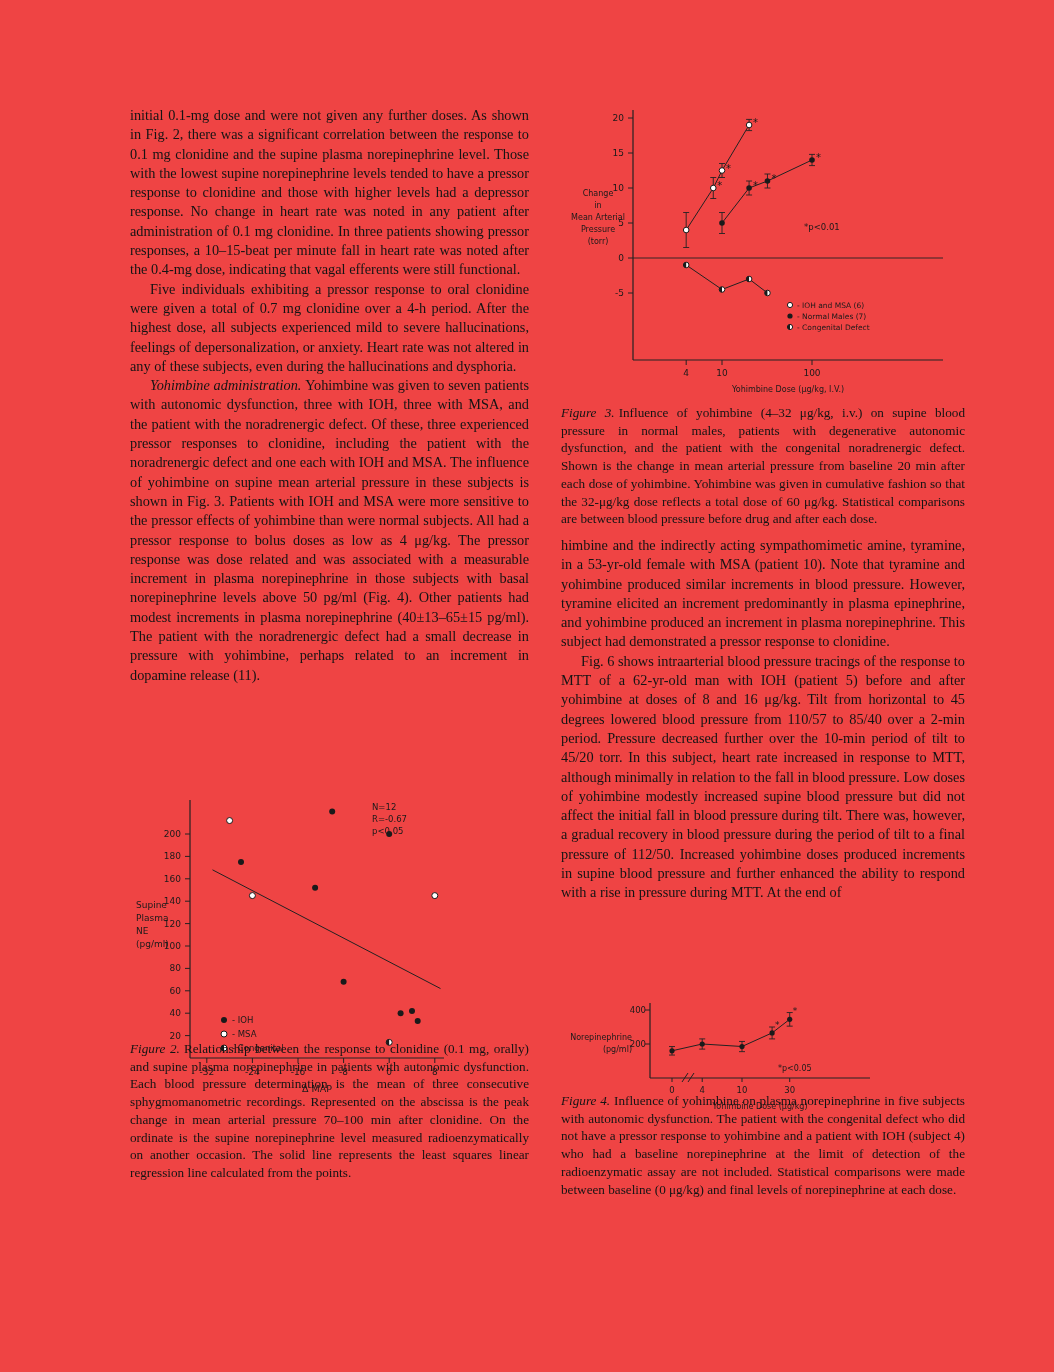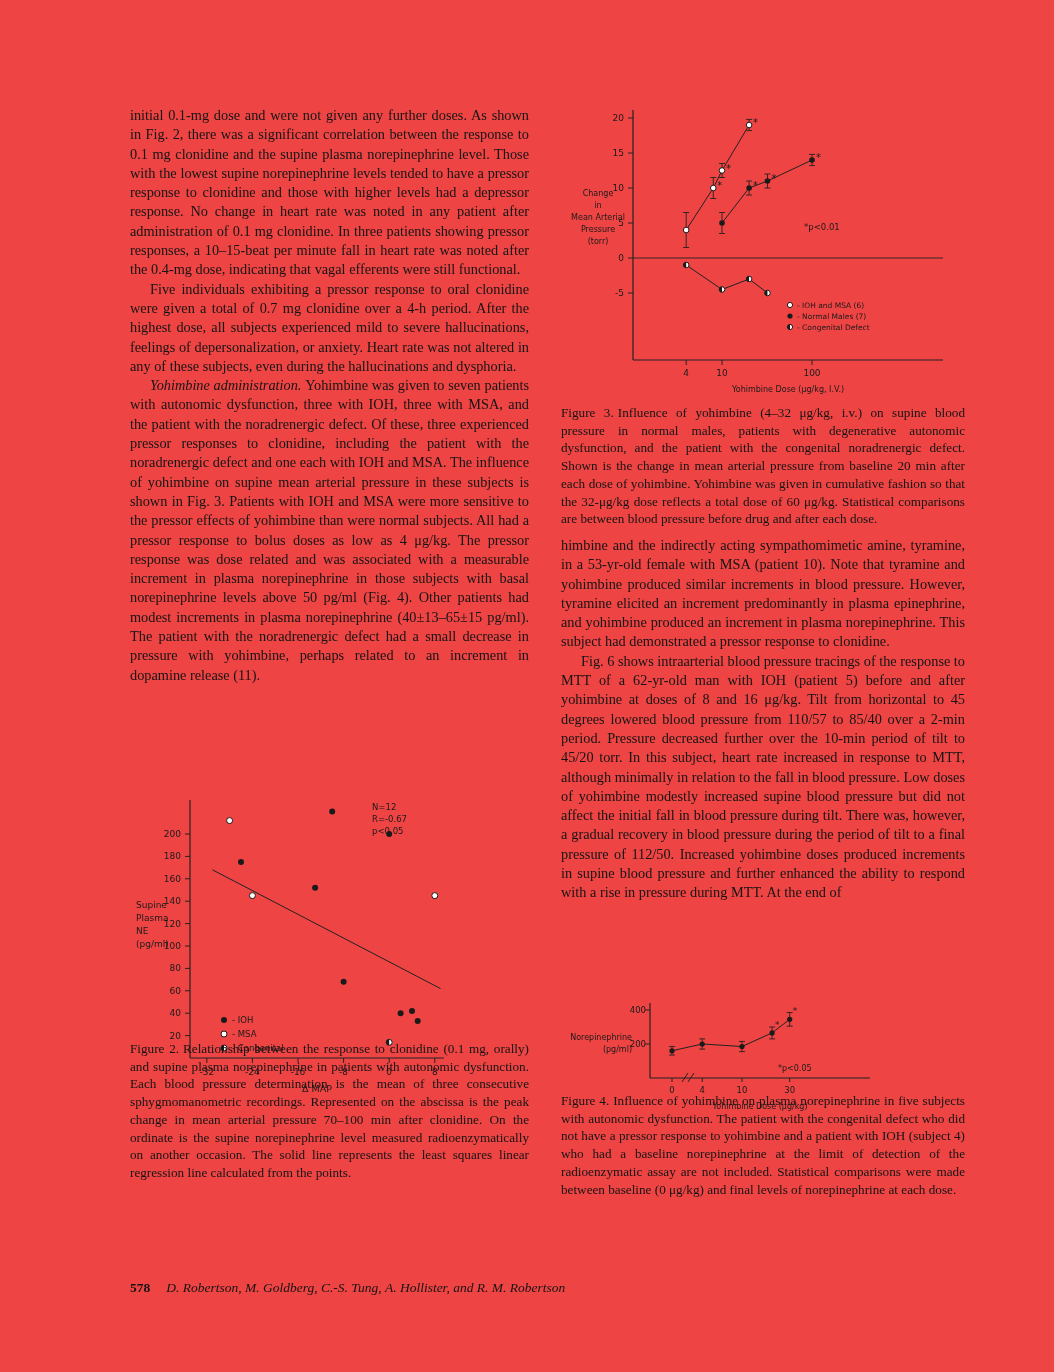--- a/index.html
+++ b/index.html
@@ -12,21 +12,21 @@
   .body-para{margin:0;padding:0}
   .body-para.indent{text-indent:20px}
   .caption{position:absolute;font-size:13.2px;line-height:17.7px;text-align:justify;color:#141414}
   #fig3-caption{left:561px;top:404px;width:404px}
   #fig2-caption{left:130px;top:1040px;width:399px}
   #fig4-caption{left:561px;top:1092px;width:404px}
   .figure{position:absolute}
   #fig3-wrap{left:558px;top:100px}
   #fig2-wrap{left:132px;top:790px}
   #fig4-wrap{left:560px;top:985px}
-  .figure-label{margin-right:4px}
+  .figure-label{font-style:italic;margin-right:4px}
   svg text{font-family:"DejaVu Sans",sans-serif;fill:#1a1a1a}
   .footer{position:absolute;left:130px;top:1280px;font-size:13.5px}
   .pagenum{font-weight:700;margin-right:16px}
   .authors{font-style:italic}
 </style>
 </head>
 <body>
 
 <div class="page">
 
@@ -248,17 +248,14 @@
         <line x1="226.71212547196623" y1="41.15" x2="232.71212547196623" y2="41.15" stroke="#222" stroke-width="0.9"></line>
         <line x1="226.71212547196623" y1="27.549999999999997" x2="232.71212547196623" y2="27.549999999999997" stroke="#222" stroke-width="0.9"></line>
         <circle cx="229.71212547196623" cy="34.349999999999994" r="2.6" fill="#1a1a1a"></circle>
         <text x="232.71212547196623" y="29.349999999999994" font-size="9" text-anchor="start">*</text>
       </svg>
   </div>
   <div class="caption" id="fig4-caption">
     <span class="figure-label">Figure 4.</span><span>Influence of yohimbine on plasma norepinephrine in five subjects with autonomic dysfunction. The patient with the congenital defect who did not have a pressor response to yohimbine and a patient with IOH (subject 4) who had a baseline norepinephrine at the limit of detection of the radioenzymatic assay are not included. Statistical comparisons were made between baseline (0 μg/kg) and final levels of norepinephrine at each dose.</span>
   </div>
 
-  <div class="footer">
-    <span class="pagenum">578</span><span class="authors">D. Robertson, M. Goldberg, C.-S. Tung, A. Hollister, and R. M. Robertson</span>
-  </div>
 
 </div>
 
 </body></html>

